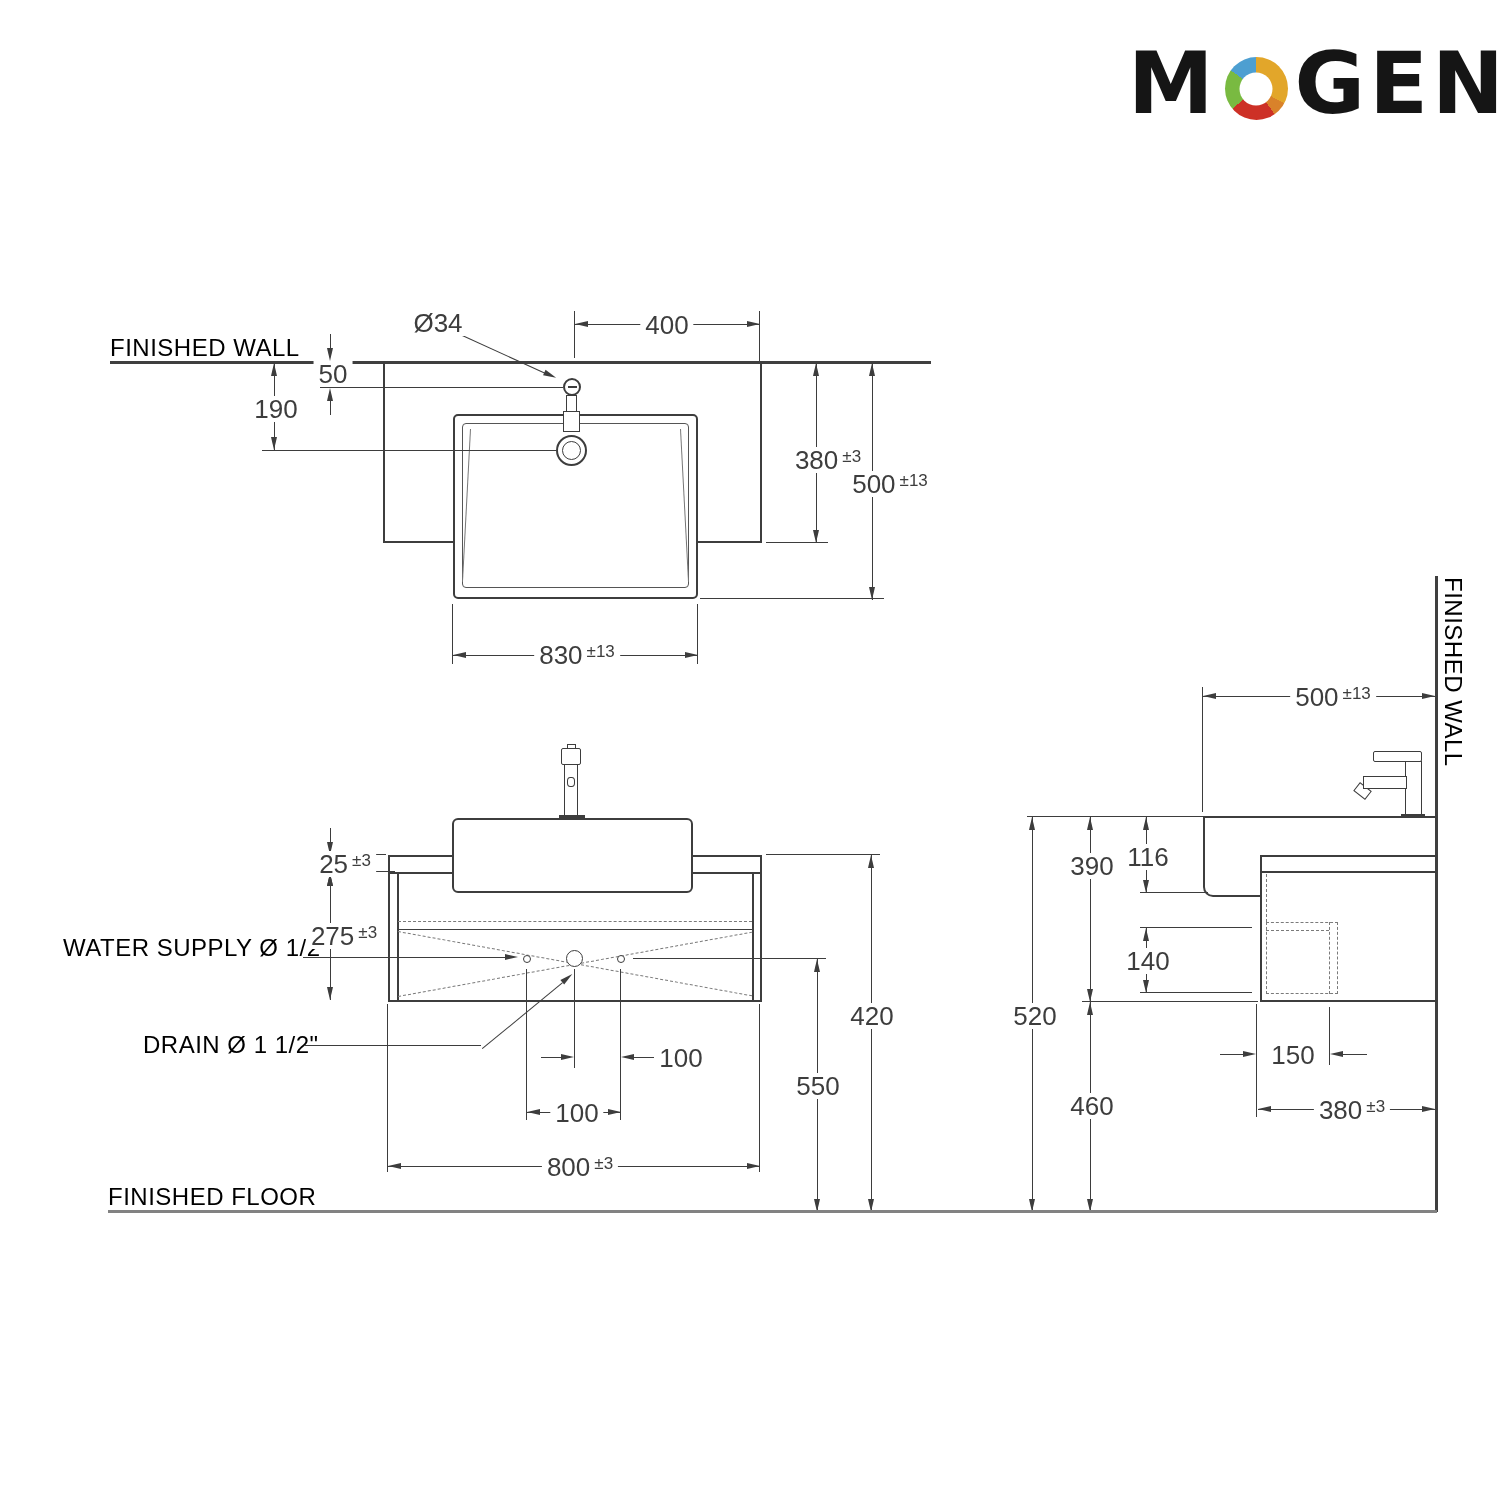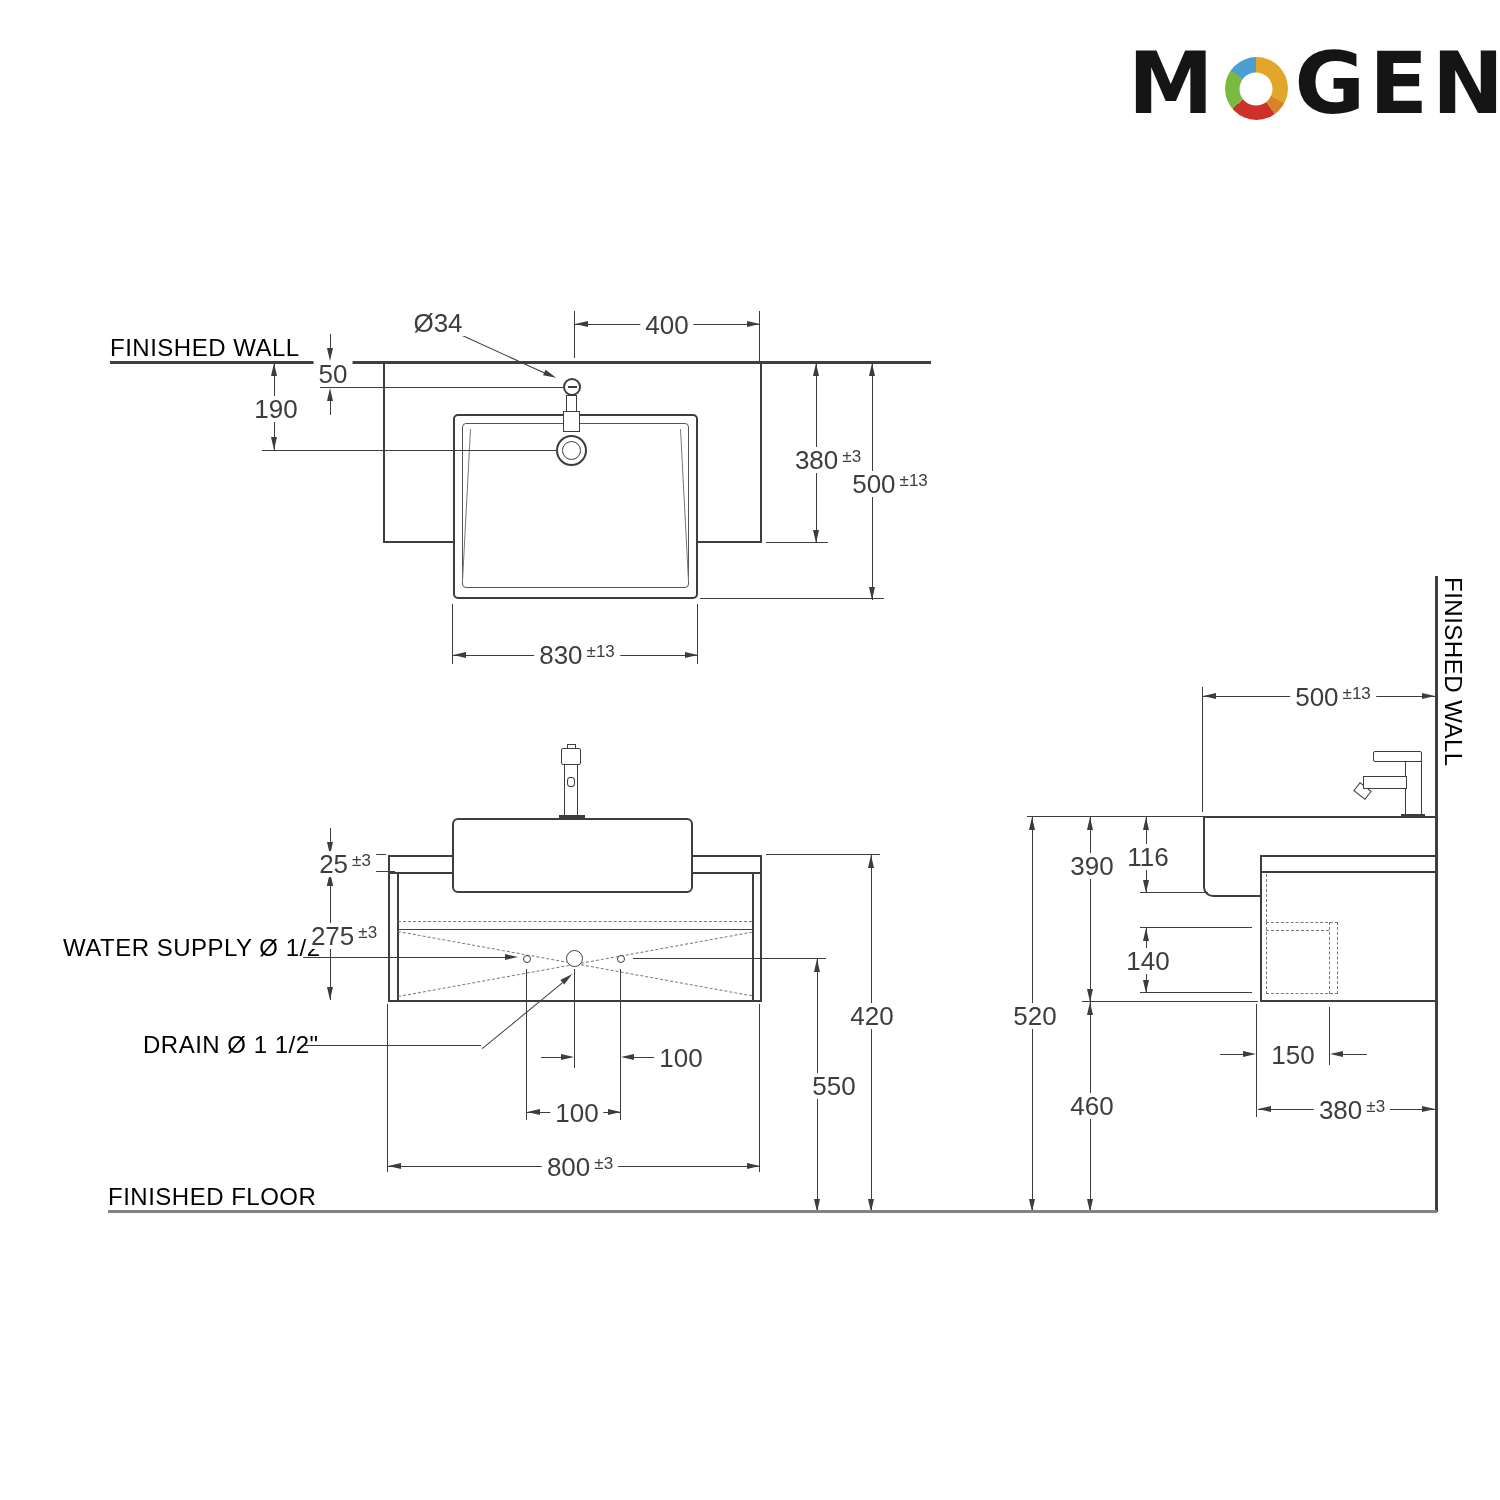--- a/index.html
+++ b/index.html
@@ -183,21 +183,21 @@
     <div class="vl" style="left:759px;top:1004px;height:168px;width:1px;"></div>
     <div class="hl" style="left:388px;top:1166px;width:372px;height:1px;"></div>
     <div class="a aL" style="left:388px;top:1163px;"></div>
     <div class="a aR" style="left:747px;top:1163px;"></div>
     <span class="dt" style="left:580px;top:1167px;text-align:right;"><span>800</span><span class="tol">±3</span></span>
 
     <div class="hl" style="left:633px;top:958px;width:193px;height:1px;"></div>
     <div class="vl" style="left:817px;top:959px;height:253px;width:1px;"></div>
     <div class="a aU" style="left:814px;top:959px;"></div>
     <div class="a aD" style="left:814px;top:1199px;"></div>
-    <span class="dt" style="left:818px;top:1086px;margin-left:16px;"><span>550</span></span>
+    <span class="dt" style="left:818px;top:1086px;"><span>550</span></span>
 
     <div class="hl" style="left:766px;top:854px;width:114px;height:1px;"></div>
     <div class="vl" style="left:871px;top:855px;height:357px;width:1px;"></div>
     <div class="a aU" style="left:868px;top:855px;"></div>
     <div class="a aD" style="left:868px;top:1199px;"></div>
     <span class="dt" style="left:872px;top:1016px;"><span>420</span></span>
   </div>
 
   <div>
     <div class="vl thick" style="left:1435px;top:576px;width:2.5px;height:636px;"></div>

